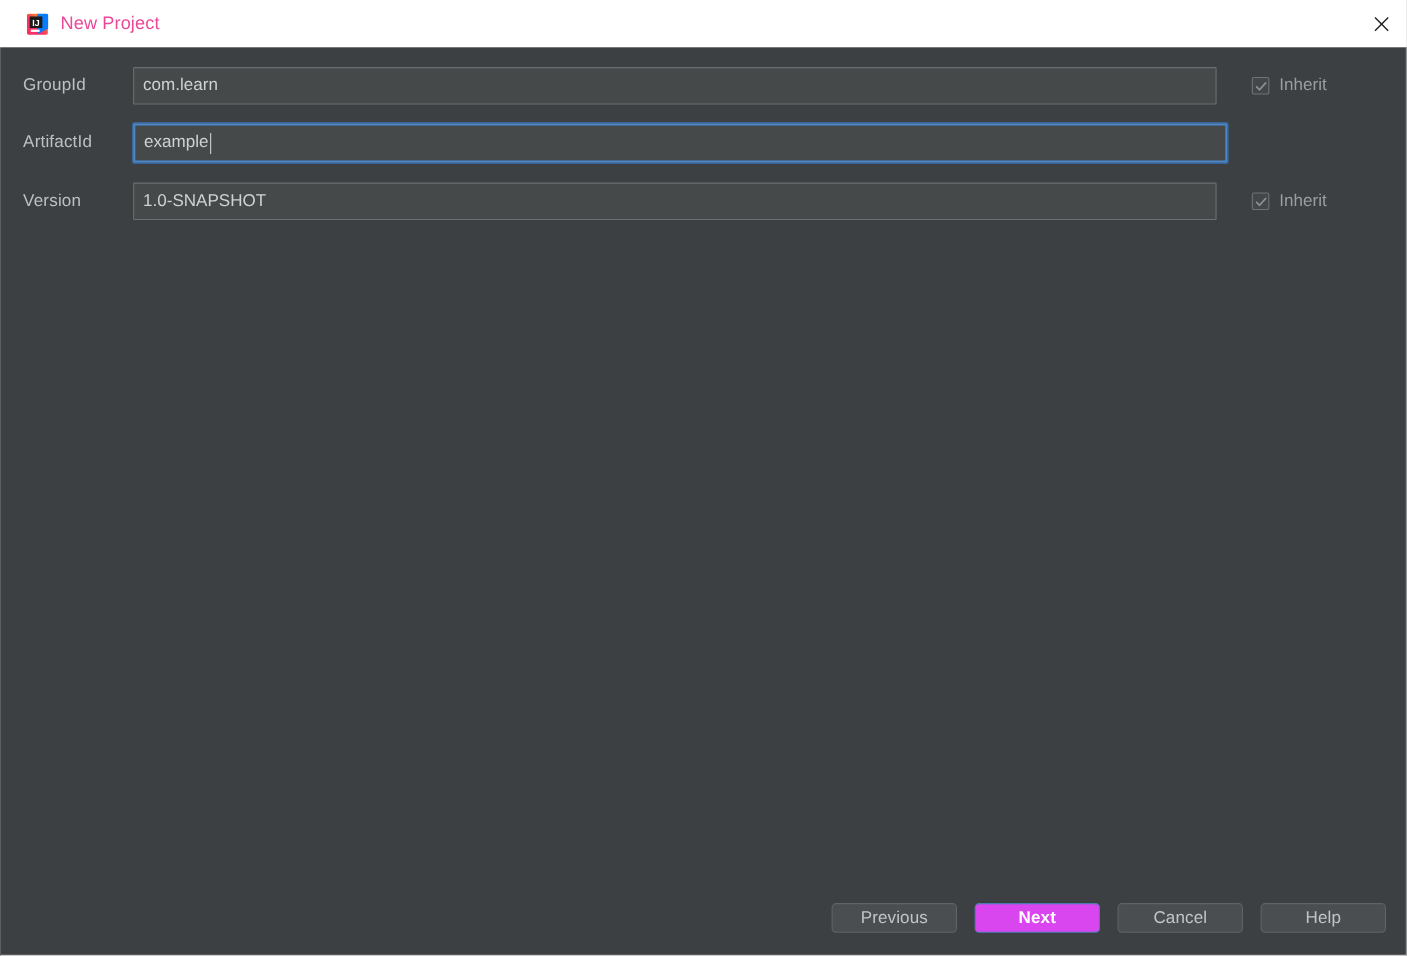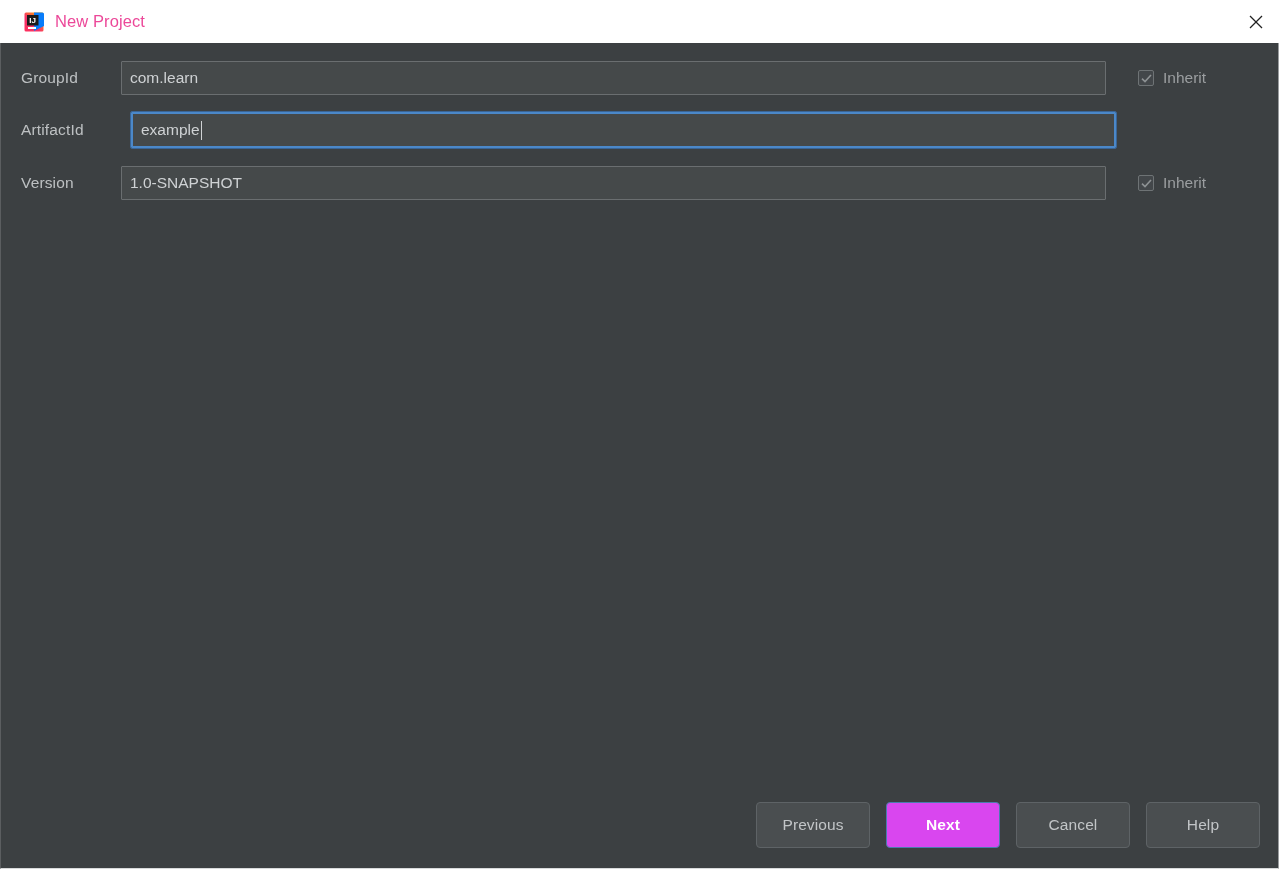--- a/index.html
+++ b/index.html
@@ -101,21 +101,20 @@
     color: #cfd2d4;
     max-width: 1030px;
     position: relative;
     overflow: hidden;
   }
   .field.focused {
     border: 2px solid #4b88c9;
     outline: 1px solid #3a6596;
     height: 36px;
     background: #45494a;
-    margin-left: 10px;
   }
   .field .val { white-space: nowrap; }
   .caret {
     display: inline-block;
     width: 1px;
     height: 19px;
     background: #cfd2d4;
     margin-left: 1px;
     vertical-align: middle;
   }
@@ -148,21 +147,21 @@
   
   .footer {
     position: absolute;
     right: 18px;
     bottom: 20px;
     display: flex;
     gap: 16px;
   }
   .btn {
     min-width: 114px;
-    height: 46px;
+    height: 27px;
     border-radius: 4px;
     border: 1px solid #5e6366;
     background: #4a4e50;
     color: #c2c5c7;
     font-size: 15.5px;
     display: flex;
     align-items: center;
     justify-content: center;
     cursor: pointer;
     font-family: "Liberation Sans", sans-serif;

